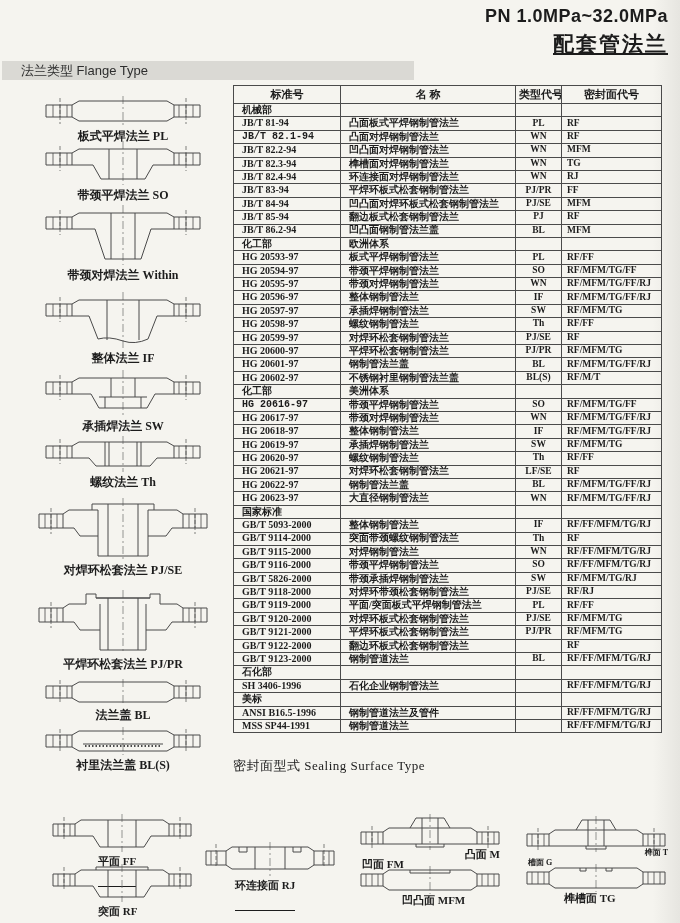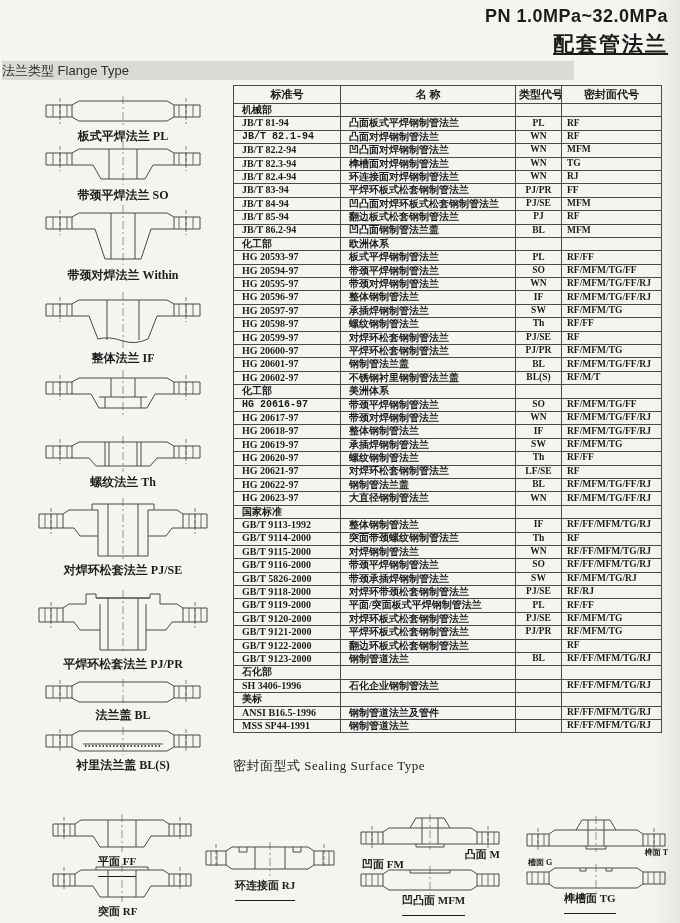--- a/index.html
+++ b/index.html
@@ -21,24 +21,24 @@
   }
   
   .top-header{
     position:absolute;top:6px;right:12px;text-align:right;
     font-family:"Liberation Sans","DejaVu Sans",sans-serif;
   }
   .pressure{font-size:18px;font-weight:bold;letter-spacing:.5px;}
   .doc-title{font-size:21px;font-weight:bold;margin-top:3px;letter-spacing:2px;text-decoration:underline;}
   
   .band{
-    position:absolute;left:2px;top:61px;width:572px;height:19px;
+    position:absolute;left:2px;top:61px;width:412px;height:19px;
     background:var(--band-bg);
     font-family:"Liberation Sans","DejaVu Sans",sans-serif;
-    font-size:13px;color:#2e2e2e;line-height:19px;padding-left:0;
+    font-size:13px;color:#2e2e2e;line-height:19px;padding-left:19px;
     box-sizing:border-box;
   }
   
   .flange-item{position:absolute;left:28px;width:190px;text-align:center;}
   .flange-item svg{display:block;margin:0 auto;}
   .flange-label{
     font-size:12px;font-weight:bold;margin-top:2px;white-space:nowrap;
   }
   
   .ln{stroke:var(--line);fill:none;stroke-width:1;}
@@ -65,21 +65,21 @@
   td.col-seal{font-size:9.5px;padding-left:5px;}
   
   .sealing-title{
     position:absolute;left:233px;top:757px;
     font-size:13px;font-weight:normal;letter-spacing:.5px;
   }
   .seal-group{position:absolute;}
   .seal-label{
     position:absolute;font-size:11px;font-weight:bold;white-space:nowrap;
   }
-  .seal-label.underline{border-bottom:1px solid var(--ink);padding-bottom:7px;}
+  .seal-label.underline{border-bottom:1px solid var(--ink);padding-bottom:17px;}
   .seal-label.small{font-size:8px;}
 </style>
 </head>
 <body>
 
 <div class="page">
 
   <div class="top-header">
     <div class="pressure">PN 1.0MPa~32.0MPa</div>
     <div class="doc-title">配套管法兰</div>
@@ -129,20 +129,21 @@
     <div class="flange-label">整体法兰 IF</div>
   </div>
 
   <div class="flange-item" style="top:370px">
     <svg width="156" height="46" viewBox="0 0 156 46">
       <path class="cl" d="M78 0 V46"></path>
       <path class="dash" d="M15 5 V30 M141 5 V30"></path>
       <path class="ln" d="M1 12 H27 L34 8 H122 L129 12 H155 V24 H110 L102 38 H54 L46 24 H1 Z M27 12 V24 M129 12 V24 M54 27 H102 M66 8 V27 M90 8 V27 M60 27 V38 M96 27 V38"></path>
       <path class="ln thin" d="M8 12 V24 M15 12 V24 M22 12 V24 M134 12 V24 M141 12 V24 M148 12 V24"></path>
     </svg>
+    <div class="flange-label">承插焊法兰 SW</div>
   </div>
 
   <div class="flange-item" style="top:436px">
     <svg width="156" height="36" viewBox="0 0 156 36">
       <path class="cl" d="M78 0 V36"></path>
       <path class="dash" d="M15 3 V28 M141 3 V28"></path>
       <path class="ln" d="M1 10 H27 L34 6 H122 L129 10 H155 V22 H112 L105 30 H51 L44 22 H1 Z M27 10 V22 M129 10 V22 M60 6 V30 M96 6 V30 M64 6 V30 M92 6 V30"></path>
       <path class="ln thin" d="M8 10 V22 M15 10 V22 M22 10 V22 M134 10 V22 M141 10 V22 M148 10 V22"></path>
     </svg>
     <div class="flange-label">螺纹法兰 Th</div>
@@ -390,21 +391,21 @@
           <td class="col-type">WN</td>
           <td class="col-seal">RF/MFM/TG/FF/RJ</td>
         </tr>
         <tr>
           <td class="col-std">国家标准</td>
           <td class="col-name"></td>
           <td class="col-type"></td>
           <td class="col-seal"></td>
         </tr>
         <tr>
-          <td class="col-std">GB/T 9113-1992</td>
+          <td class="col-std">GB/T 5093-2000</td>
           <td class="col-name">整体钢制管法兰</td>
           <td class="col-type">IF</td>
           <td class="col-seal">RF/FF/MFM/TG/RJ</td>
         </tr>
         <tr>
           <td class="col-std">GB/T 9114-2000</td>
           <td class="col-name">突面带颈螺纹钢制管法兰</td>
           <td class="col-type">Th</td>
           <td class="col-seal">RF</td>
         </tr>

